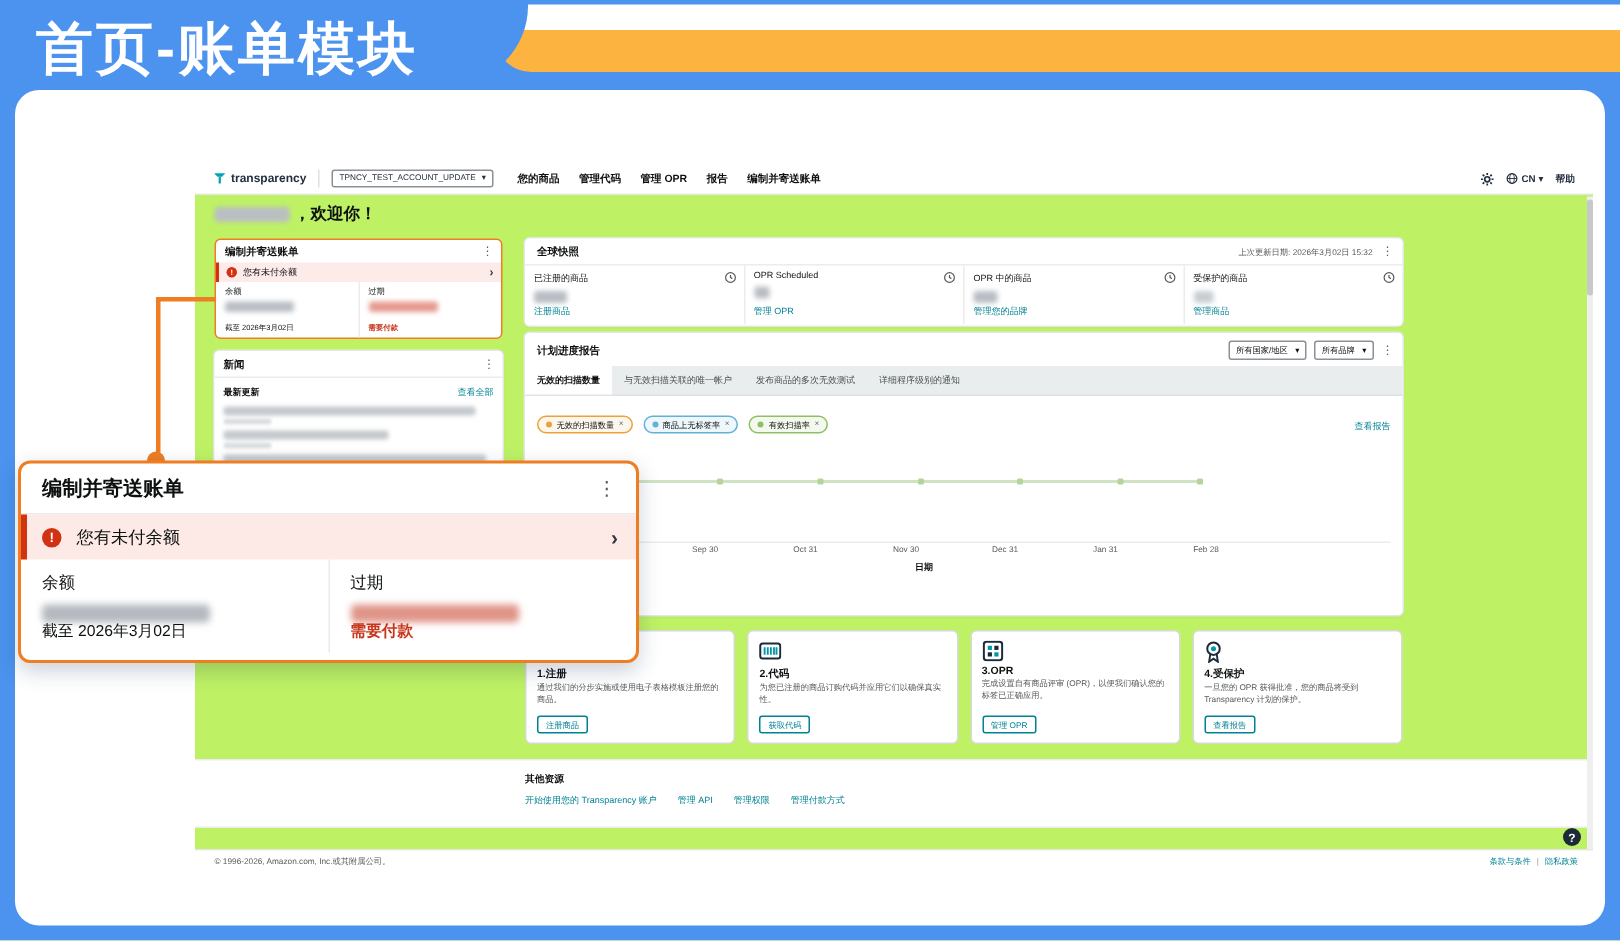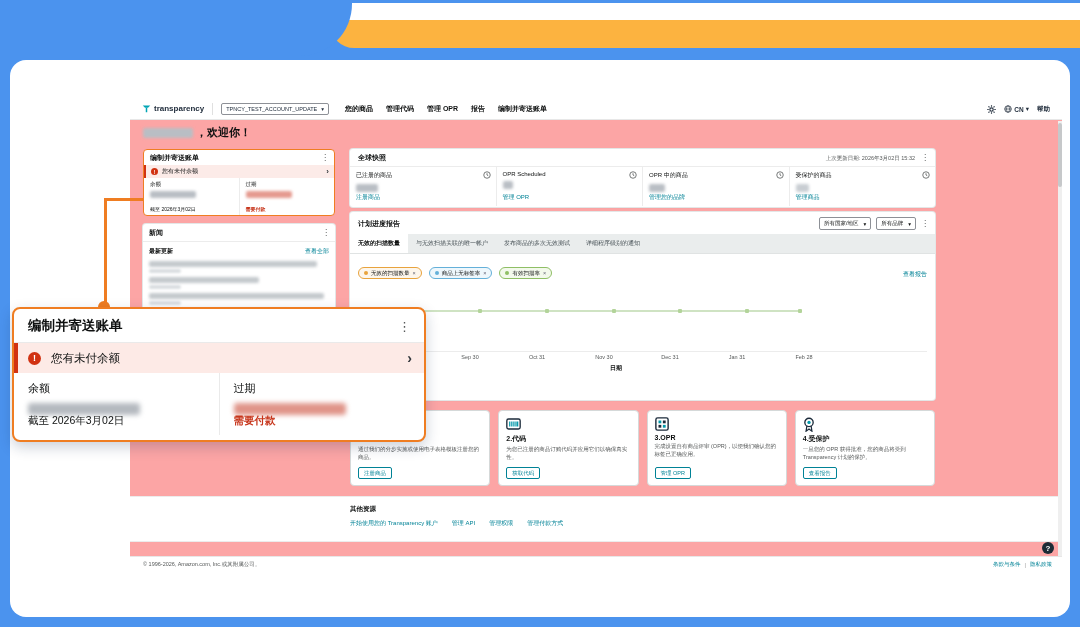--- a/index.html
+++ b/index.html
@@ -10,21 +10,21 @@
   
   .band-white { position:absolute; left:318px; right:0; top:3px; height:17px; background:#ffffff; border-bottom-left-radius:14px; }
   .band-orange { position:absolute; left:330px; right:0; top:20px; height:28px; background:#fcb340; border-top-left-radius:4px; border-bottom-left-radius:26px; }
   .title-tab { position:absolute; left:0; top:0; width:352px; height:56px; background:#4b93ee; border-bottom-right-radius:52px; }
   .banner-title { position:absolute; left:24px; top:7px; font-size:38px; font-weight:800; color:#ffffff; letter-spacing:2px; }
 
   
   .main-card { position:absolute; left:10px; top:60px; width:1060px; height:557px; background:#ffffff; border-radius:16px; }
 
   
-  .shot { position:absolute; left:130px; top:98px; width:932px; height:474px; background:#fca5a5; font-size:7px; color:#0f1111; }
+  .shot { position:absolute; left:130px; top:108px; width:932px; height:474px; background:#bef264; font-size:7px; color:#0f1111; }
   .shot-nav { position:absolute; left:0; top:0; right:0; height:22px; background:#ffffff; border-bottom:1px solid #e7e7e7; display:flex; align-items:center; }
   .brand { display:flex; align-items:center; gap:3px; margin-left:12px; }
   .brand-mark { width:9px; height:9px; }
   .brand-name { font-size:8px; color:#232f3e; font-weight:600; }
   .nav-sep { width:1px; height:12px; background:#e0e0e0; margin:0 8px; }
   .account-box { border:1px solid #8d9096; border-radius:2px; font-size:5.5px; color:#232f3e; padding:2px 4px; display:flex; align-items:center; gap:4px; }
   .nav-links { display:flex; gap:13px; margin-left:16px; }
   .nav-link { font-size:7px; color:#0f1111; font-weight:600; cursor:pointer; }
   .nav-right { position:absolute; right:12px; top:0; height:22px; display:flex; align-items:center; gap:8px; }
   .nav-right svg { display:block; }
@@ -157,20 +157,21 @@
   .co-foot.red { color:#c7351b; font-weight:600; }
 </style>
 </head>
 <body>
 
 <div class="page">
 
   <div class="band-white"></div>
   <div class="band-orange"></div>
   <div class="title-tab"></div>
+  <div class="banner-title">首页-账单模块</div>
 
   <div class="main-card"></div>
 
   <div class="shot">
 
     <div class="shot-nav">
       <div class="brand">
         <svg class="brand-mark" viewBox="0 0 12 12">
             <path d="M1 2 L11 2 L8 5 L4 5 Z" fill="#00a4b4"></path>
             <path d="M5 5 L7 5 L7 11 L5 11 Z" fill="#00a4b4"></path>

